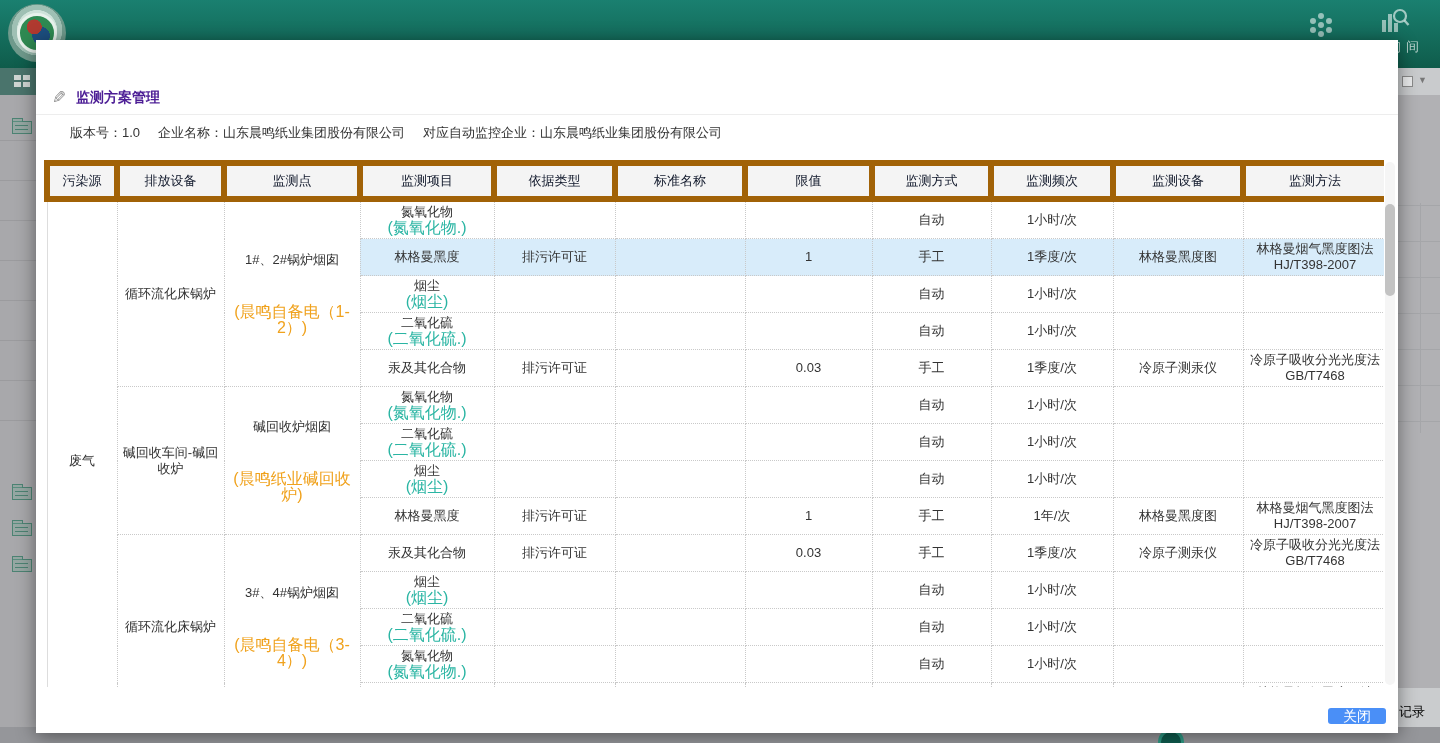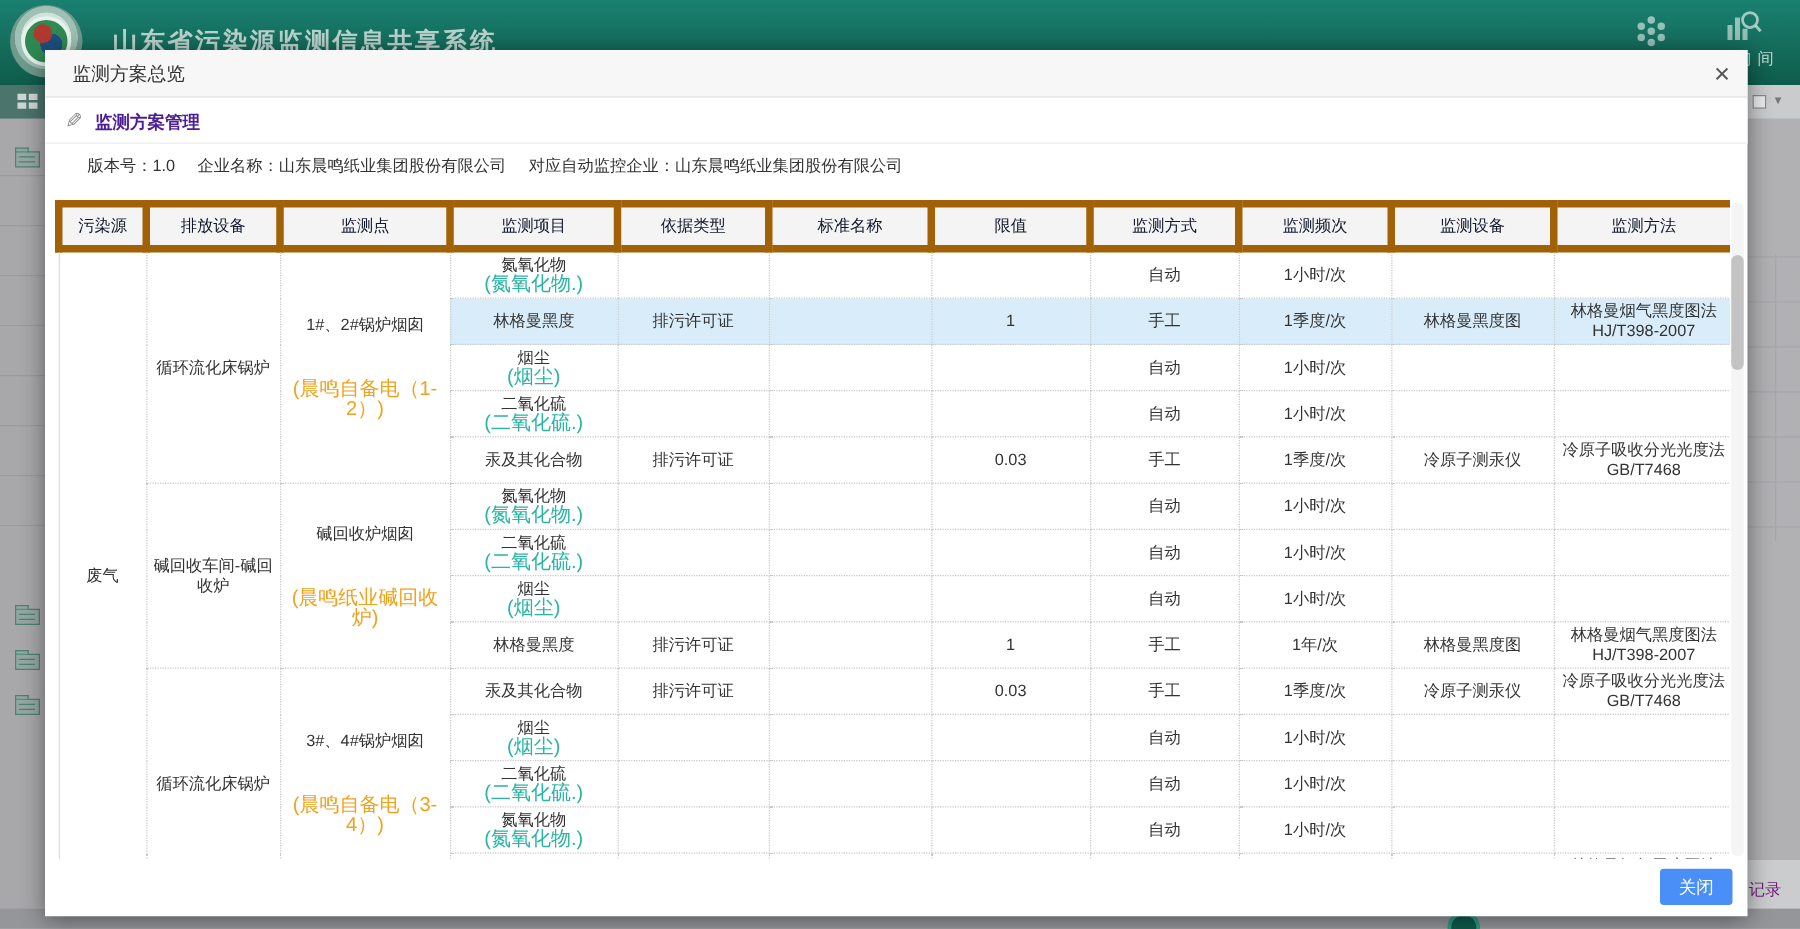--- a/index.html
+++ b/index.html
@@ -47,21 +47,21 @@
   .folder-icon:before { content:""; position:absolute; left:-1px; top:-4px; width:9px; height:3px;
     border:1px solid #4c8373; border-bottom:none; background:rgba(118,165,150,0.35); }
   .folder-icon:after { content:""; position:absolute; left:2px; top:3px; width:13px; height:1px;
     background:#4c8373; box-shadow:0 4px 0 #4c8373; }
 
   .right-strip { position:absolute; left:1398px; top:95px; width:42px; height:593px; background:#b1b1b4; }
   .right-strip .gl { position:absolute; left:0; width:42px; height:1px; background:#a5a6a9; }
   .right-strip .gv { position:absolute; left:22px; top:108px; width:1px; height:230px; background:#a5a6a9; }
 
   .records-area { position:absolute; left:1398px; top:688px; width:42px; height:39px; background:#caccce; }
-  .records-area span { position:absolute; left:1px; top:15px; font-size:13px; color:#701a75; }
+  .records-area span { position:absolute; left:1px; top:15px; font-size:13px; color:#000000; }
   .bottom-strip { position:absolute; left:0; top:727px; width:1440px; height:16px; background:#95969a; }
   .bottom-circle { position:absolute; left:1158px; top:729px; width:26px; height:26px; border-radius:50%;
     background:#0f5c4e; border:3px solid #2f9a85; z-index:3; }
 
   
   .modal { position:absolute; left:36px; top:40px; width:1362px; height:693px; background:#fff;
     box-shadow:0 3px 18px rgba(0,0,0,0.45); z-index:10; }
   .modal-header { position:absolute; left:0; top:0; width:100%; height:38px; background:#f7f7f7;
     border-bottom:1px solid #e3e3e3; }
   .modal-title { position:absolute; left:22px; top:10px; font-size:15px; color:#333; }
@@ -93,33 +93,32 @@
   td .sub.green { color:#2ab5a3; }
   td .sub.orange { color:#f0a21d;margin-top:36px; }
   table { border:1px solid #ddd; }
 
   
   .m-scrollbar { position:absolute; right:3px; top:122px; width:10px; height:523px; background:#f5f5f5;
     border-radius:5px; }
   .m-scrollbar .thumb { position:absolute; left:0; top:42px; width:10px; height:92px;
     background:#c3c3c3; border-radius:5px; }
 
-  .close-btn { position:absolute; right:12px; bottom:9px; width:58px; height:29px; background:#4a8ff7;
+  .close-btn { position:absolute; right:12px; bottom:9px; width:58px; height:16px; background:#4a8ff7;
     color:#fff; font-size:14px; border:none; border-radius:3px; cursor:pointer;
     font-family:"Liberation Sans","DejaVu Sans",sans-serif;margin-top:24px; }
 </style>
 </head>
 <body>
 
 <div class="page">
   <div class="topbar">
     <div class="logo">
         <div class="logo-inner"></div>
       </div>
-    <div class="app-title">山东省污染源监测信息共享系统</div>
     <div class="dots-icon"></div>
     <div class="chartmag-icon">
       <svg width="30" height="26" viewBox="0 0 30 26">
         <rect x="2" y="12" width="4" height="12" fill="rgba(255,255,255,0.55)"></rect>
         <rect x="8" y="6" width="4" height="18" fill="rgba(255,255,255,0.55)"></rect>
         <rect x="14" y="15" width="4" height="9" fill="rgba(255,255,255,0.55)"></rect>
         <circle cx="20" cy="8" r="6" fill="none" stroke="rgba(255,255,255,0.6)" stroke-width="2.2"></circle>
         <line x1="24.5" y1="12.5" x2="28.5" y2="17" stroke="rgba(255,255,255,0.6)" stroke-width="2.4"></line>
       </svg>
     </div>
@@ -166,24 +165,20 @@
   </div>
 
   <div class="records-area">
     <span>记录</span>
   </div>
   <div class="bottom-strip"></div>
   <div class="bottom-circle"></div>
 </div>
 
 <div class="modal">
-  <div class="modal-header">
-    <span class="modal-title">监测方案总览</span>
-    <span class="modal-close">×</span>
-  </div>
   <div class="section-bar">
     <span class="pen-icon">✎</span>
     <span class="section-title">监测方案管理</span>
   </div>
   <div class="info-row">
     <div class="info-line">
       <span class="lbl">版本号：</span><span>1.0</span><span class="gap"></span><span class="lbl">企业名称：</span><span>山东晨鸣纸业集团股份有限公司</span><span class="gap"></span><span class="lbl">对应自动监控企业：</span><span>山东晨鸣纸业集团股份有限公司</span>
     </div>
   </div>
 

